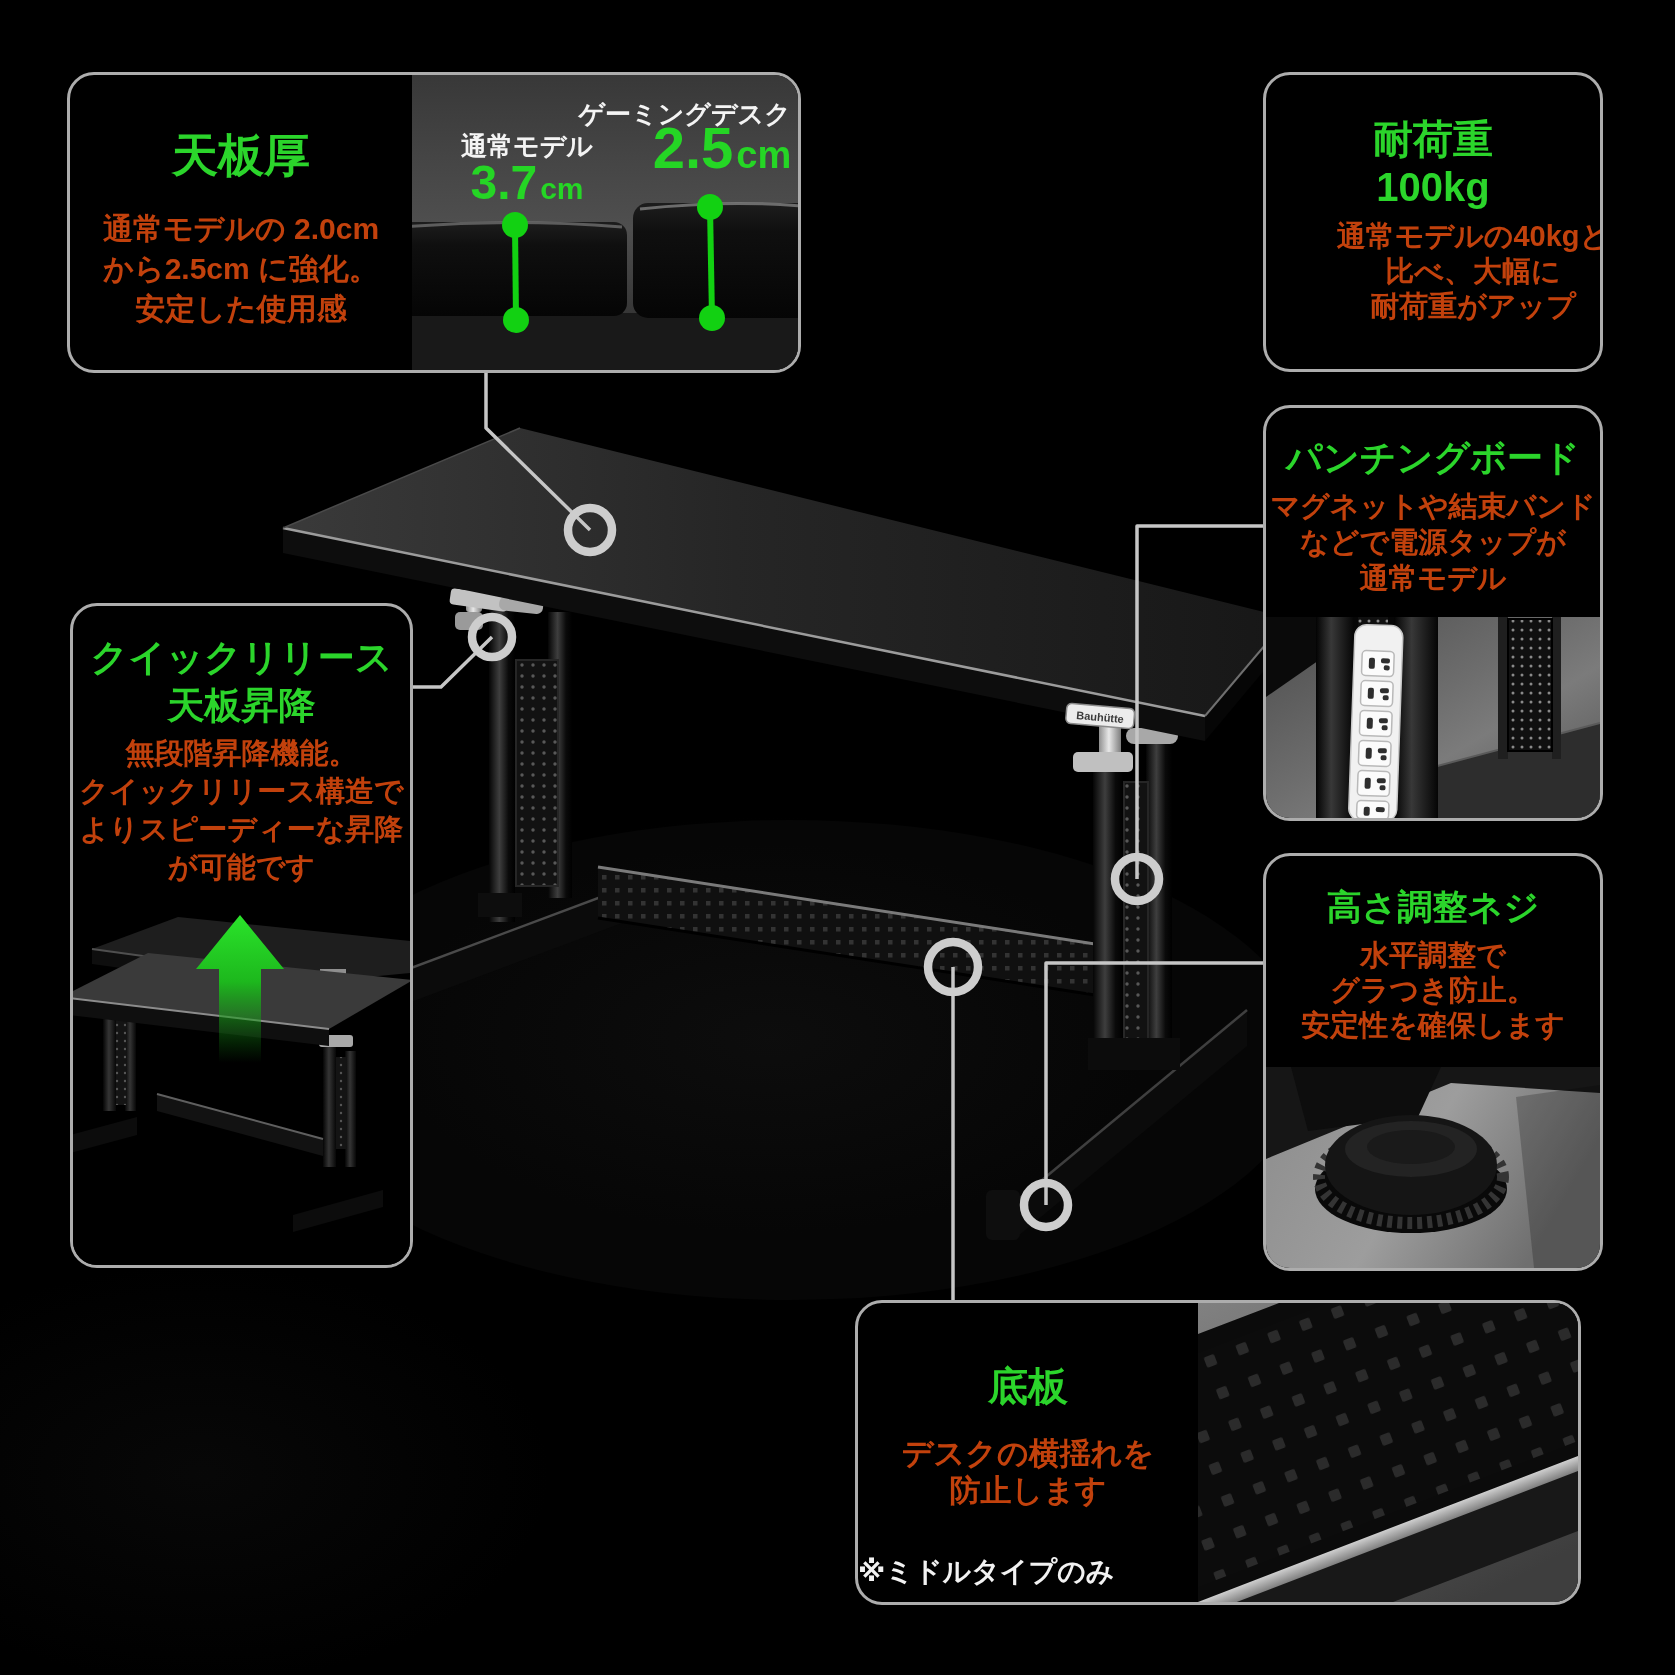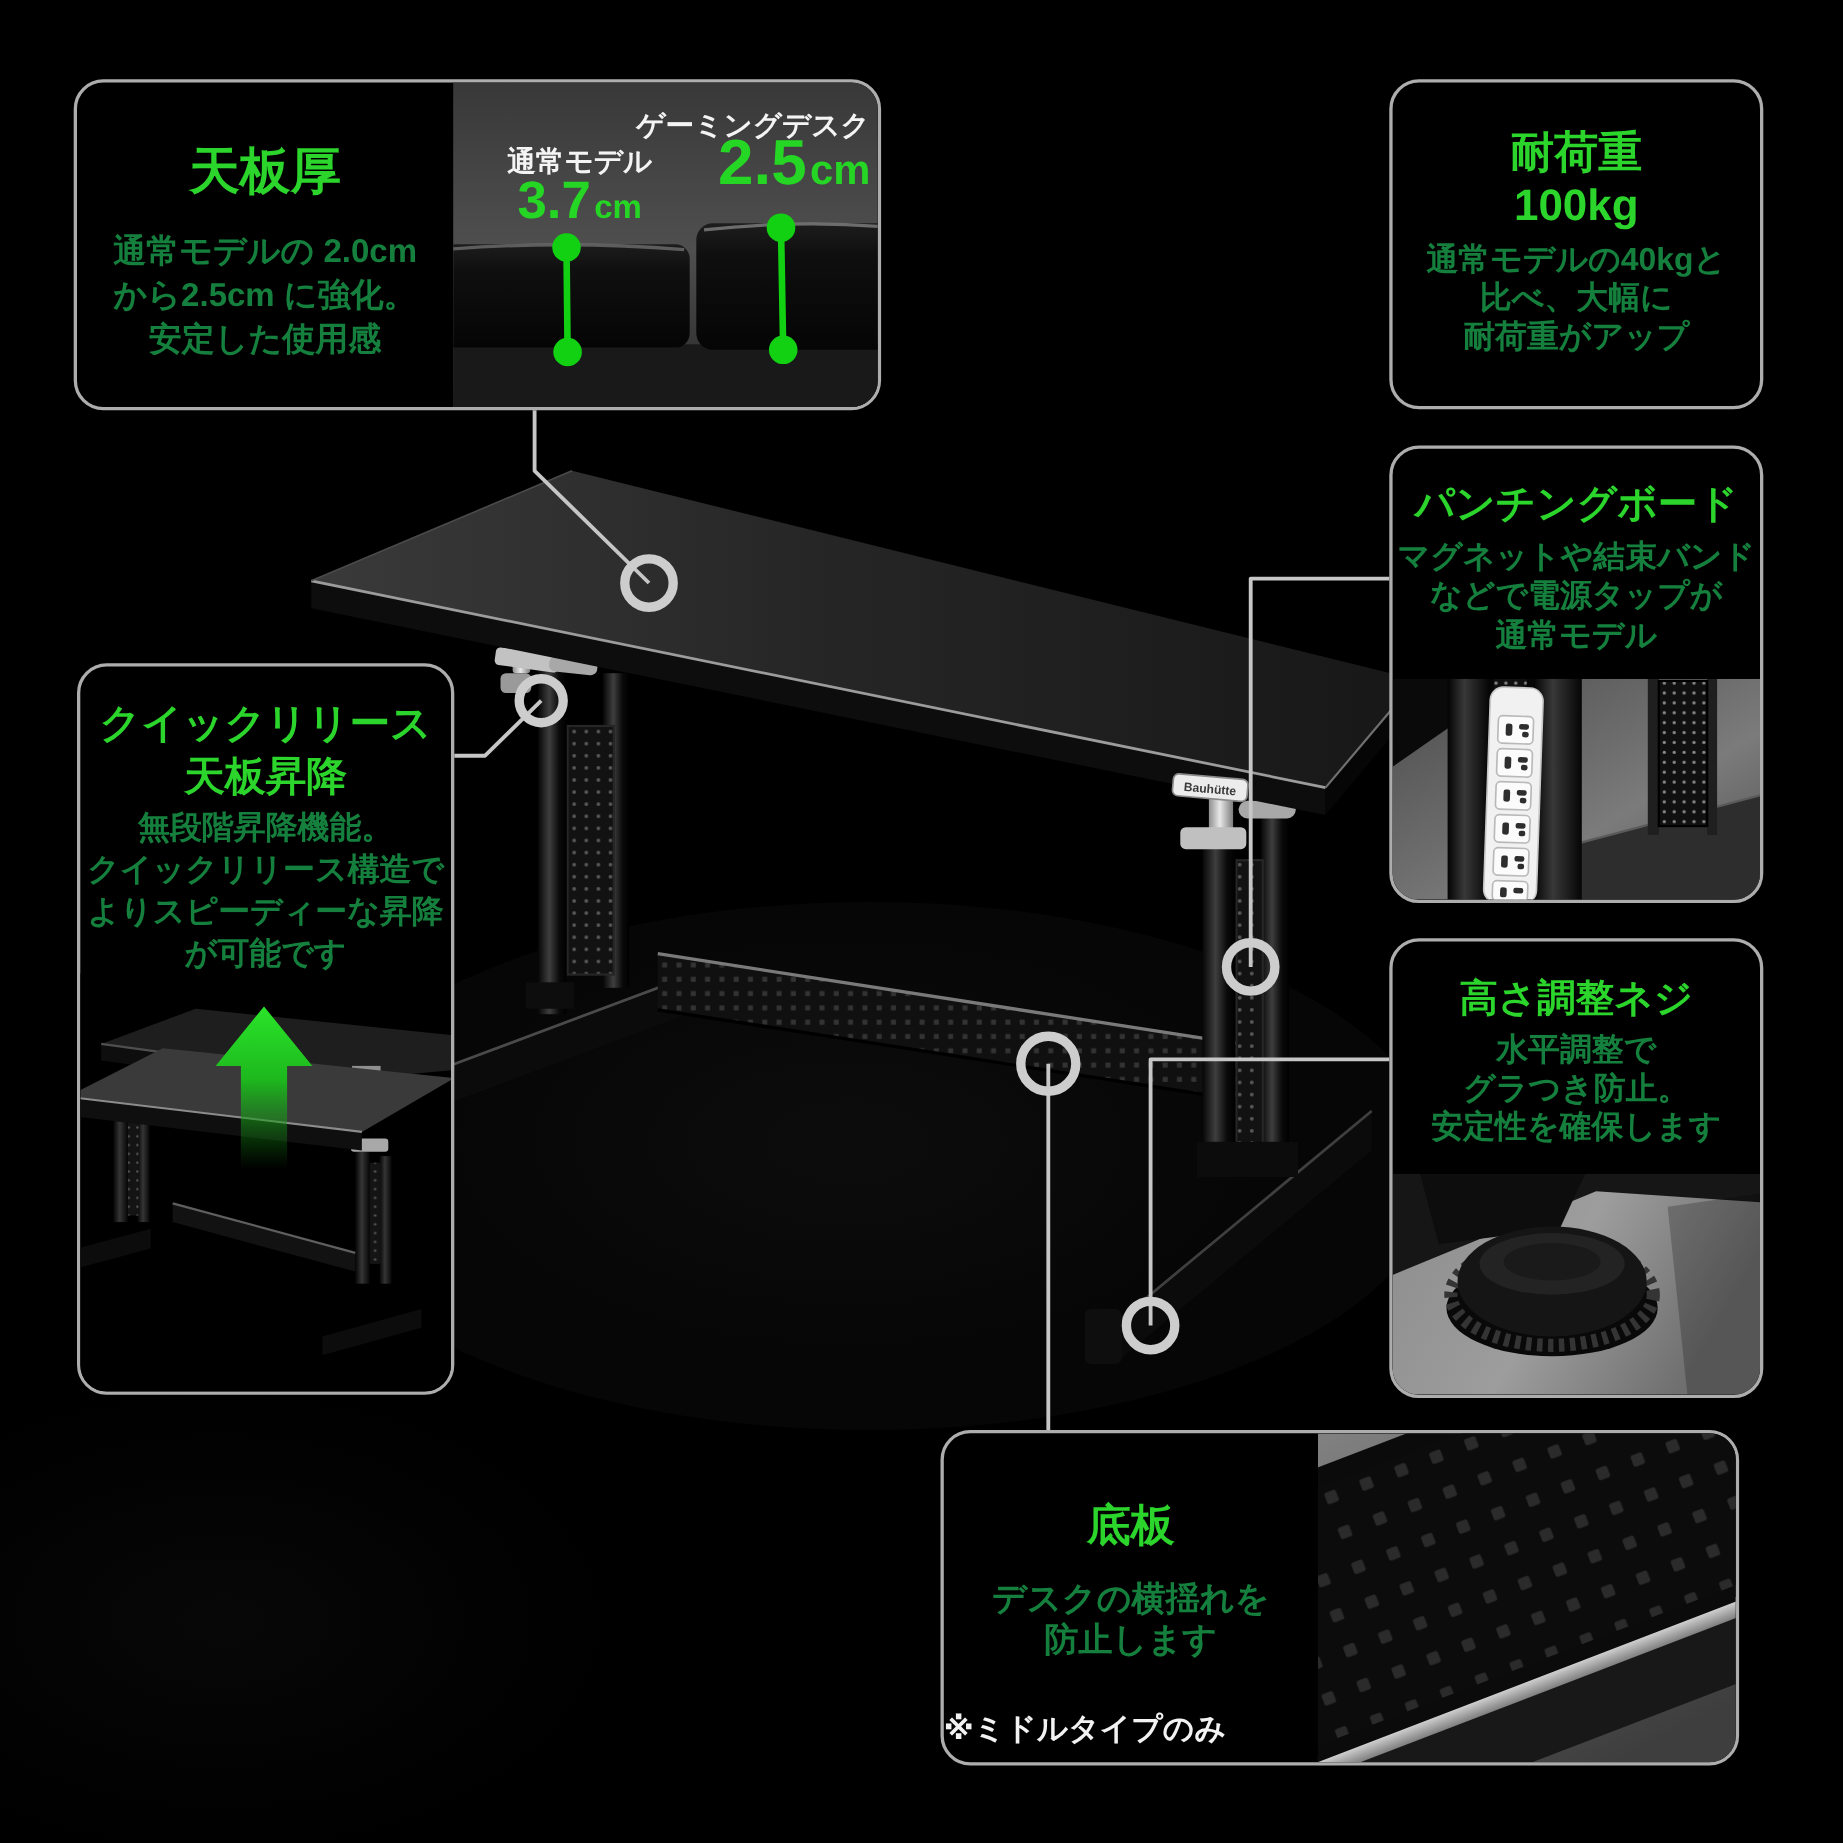--- a/index.html
+++ b/index.html
@@ -12,21 +12,21 @@
     font-family:"Liberation Sans","DejaVu Sans",sans-serif;
     color:#f2f2f2;
   }
   svg{display:block}
   
   .box{
     position:absolute;background:#000;border:3px solid #adadad;border-radius:27px;
     box-sizing:border-box;overflow:hidden;z-index:3;
   }
   .gtitle{color:#2bd52b;font-weight:bold;text-align:center;width:100%;position:absolute;left:0;}
-  .body-text{position:absolute;left:0;width:100%;text-align:center;font-weight:bold;color:#15803d;}
+  .body-text{position:absolute;left:0;width:100%;text-align:center;font-weight:bold;color:#c2410c;}
   .body-text div{white-space:nowrap;}
   .note-text{position:absolute;left:0;width:100%;text-align:left;font-weight:bold;color:#f2f2f2;}
   
   #box-a .text-col{position:absolute;left:0;top:0;width:342px;height:100%;}
   #photo-a{
     position:absolute;left:342px;top:0;right:0;bottom:0;overflow:hidden;
     background:linear-gradient(180deg,#383838 0%,#454545 28%,#4f4f4f 52%,#3c3c3c 74%,#262626 100%);
   }
   .pa-label{position:absolute;transform:translateX(-50%);font-weight:bold;color:#f4f4f4;font-size:26px;white-space:nowrap;z-index:5;}
   .pa-value{position:absolute;transform:translateX(-50%);display:flex;align-items:baseline;color:#25d625;font-weight:bold;white-space:nowrap;z-index:5;}
@@ -193,21 +193,21 @@
         <span class="unit" style="font-size:38px;">cm</span>
       </div>
     </div>
   </div>
 
   <div id="box-b" class="box" style="left:1263px;top:72px;width:340px;height:300px;">
     <div class="gtitle" style="top:40px;font-size:40px;line-height:48px;">
       <div>耐荷重</div>
       <div>100kg</div>
     </div>
-    <div class="body-text" style="top:144px;font-size:29px;line-height:35px;">
+    <div class="body-text" style="top:144px;font-size:29px;line-height:35px;margin-left:40px;">
       <div>通常モデルの40kgと</div>
       <div>比べ、大幅に</div>
       <div>耐荷重がアップ</div>
     </div>
   </div>
 
   <div id="box-c" class="box" style="left:1263px;top:405px;width:340px;height:416px;">
     <div class="gtitle" style="top:26px;font-size:36px;">パンチングボード</div>
     <div class="body-text" style="top:80px;font-size:29px;line-height:36px;">
       <div>マグネットや結束バンド</div>

